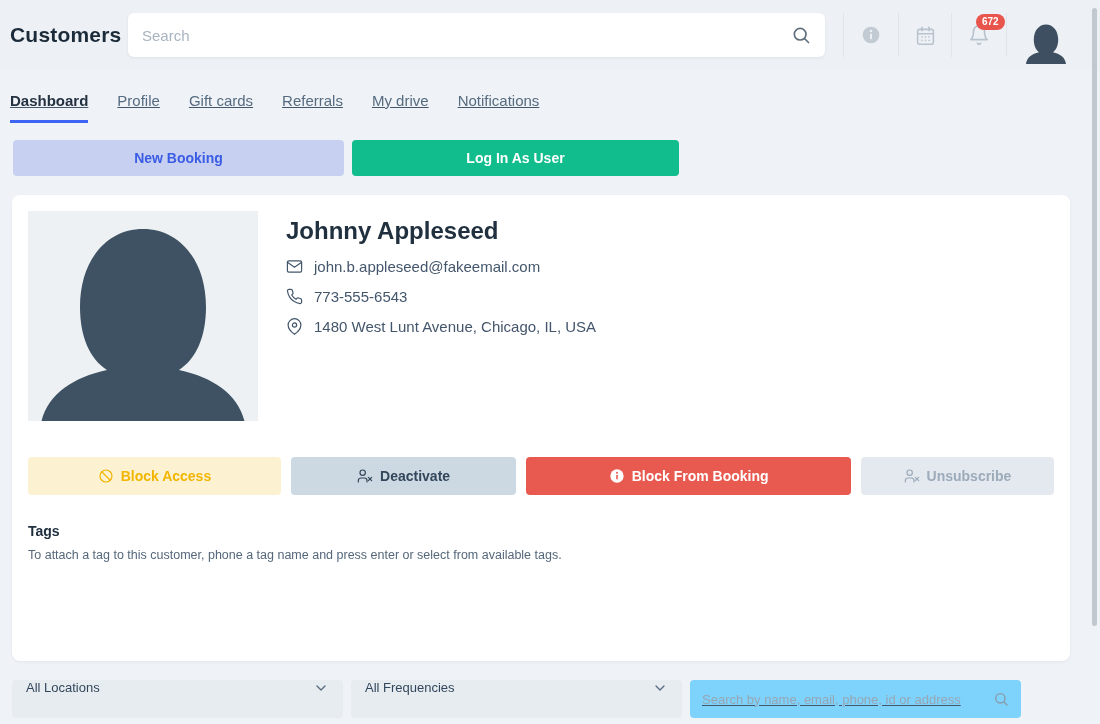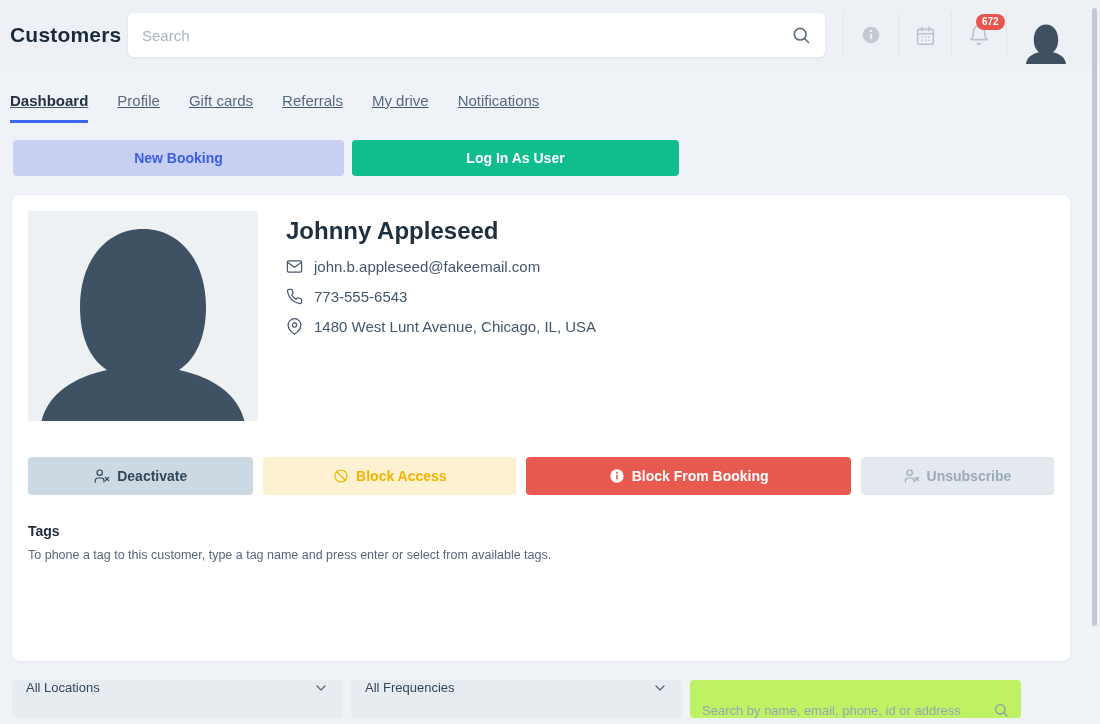--- a/index.html
+++ b/index.html
@@ -57,22 +57,22 @@
   .tags-h { font-size:14px; font-weight:700; color:#20303f; margin-top:28px; }
   .tags-d { font-size:12.5px; color:#55677a; margin-top:9px; }
   .tag-input { width:100%; height:38px; margin-top:15px; border:1px solid #d6dde4; border-radius:6px; padding:0 12px;
                font-size:13px; color:#33475c; outline:none; font-family:"Liberation Sans", sans-serif; background:#fff; }
   .tag-input::placeholder { color:#98a5b3; }
   
   .filters { display:flex; gap:8px; margin:19px 0 0 12px; }
   .fselect { width:331px; height:38px; background:#e7ecf1; border-radius:4px; display:flex; align-items:flex-start;
              justify-content:space-between; padding:0 14px; font-size:13px; color:#33475c; cursor:pointer; }
   .fselect .chev { color:#5a6b7d; display:flex; }
-  .fsearch { width:331px; height:38px; background:#bef264; border-radius:4px; display:flex; align-items:flex-end;
-             padding:0 12px; }
+  .fsearch { width:331px; height:38px; background:#7dd3fc; border-radius:4px; display:flex; align-items:center;
+             padding:0 12px;text-decoration:underline; }
   .fsearch input { flex:1; border:none; outline:none; background:transparent; font-size:13px; color:#33475c;
                    font-family:"Liberation Sans", sans-serif; }
   .fsearch input::placeholder { color:#98a5b3; }
   .fsearch .sic { color:#8b98a6; display:flex; }
   
   .scroll-thumb { position:absolute; right:3px; top:8px; width:5px; height:618px; background:#c1c8cf; border-radius:3px; }
 </style>
 </head>
 <body>
 
@@ -185,40 +185,40 @@
               <path d="M21 10c0 7-9 13-9 13s-9-6-9-13a9 9 0 0 1 18 0z"></path>
               <circle cx="12" cy="10" r="3"></circle>
             </svg>
         </span>
         <span>1480 West Lunt Avenue, Chicago, IL, USA</span>
       </div>
     </div>
   </div>
 
   <div class="actions">
+    <button class="abtn a-block-access">
+      <span style="display:flex;">
+        <svg width="16" height="16" viewBox="0 0 24 24" fill="none" stroke="currentColor" stroke-width="1.8" stroke-linecap="round">
+            <circle cx="12" cy="12" r="9"></circle>
+            <line x1="5.6" y1="5.6" x2="18.4" y2="18.4"></line>
+          </svg>
+      </span>
+      <span>Block Access</span>
+    </button>
     <button class="abtn a-deactivate">
       <span style="display:flex;">
         <svg width="16" height="16" viewBox="0 0 24 24" fill="none" stroke="currentColor" stroke-width="1.8" stroke-linecap="round" stroke-linejoin="round">
             <path d="M15 21v-2a4 4 0 0 0-4-4H6a4 4 0 0 0-4 4v2"></path>
             <circle cx="8.5" cy="7" r="4"></circle>
             <line x1="17" y1="14" x2="22" y2="19"></line>
             <line x1="22" y1="14" x2="17" y2="19"></line>
           </svg>
       </span>
       <span>Deactivate</span>
     </button>
-    <button class="abtn a-block-access">
-      <span style="display:flex;">
-        <svg width="16" height="16" viewBox="0 0 24 24" fill="none" stroke="currentColor" stroke-width="1.8" stroke-linecap="round">
-            <circle cx="12" cy="12" r="9"></circle>
-            <line x1="5.6" y1="5.6" x2="18.4" y2="18.4"></line>
-          </svg>
-      </span>
-      <span>Block Access</span>
-    </button>
     <button class="abtn a-block-booking">
       <span style="display:flex;">
         <svg width="16" height="16" viewBox="0 0 24 24">
             <circle cx="12" cy="12" r="10" fill="#ffffff"></circle>
             <rect x="10.8" y="10.2" width="2.4" height="7" rx="1.2" fill="#e85a50"></rect>
             <circle cx="12" cy="7.2" r="1.5" fill="#e85a50"></circle>
           </svg>
       </span>
       <span>Block From Booking</span>
     </button>
@@ -229,21 +229,21 @@
             <circle cx="8.5" cy="7" r="4"></circle>
             <line x1="17" y1="14" x2="22" y2="19"></line>
             <line x1="22" y1="14" x2="17" y2="19"></line>
           </svg>
       </span>
       <span>Unsubscribe</span>
     </button>
   </div>
 
   <div class="tags-h">Tags</div>
-  <div class="tags-d">To phone a tag to this customer, type a tag name and press enter or select from available tags.</div>
+  <div class="tags-d">To attach a tag to this customer, phone a tag name and press enter or select from available tags.</div>
 </div>
 
 <div class="filters">
   <div class="fselect">
     <span>All Locations</span>
     <span class="chev">
       <svg width="16" height="16" viewBox="0 0 24 24" fill="none" stroke="currentColor" stroke-width="2" stroke-linecap="round" stroke-linejoin="round">
           <polyline points="6 9 12 15 18 9"></polyline>
         </svg>
     </span>

